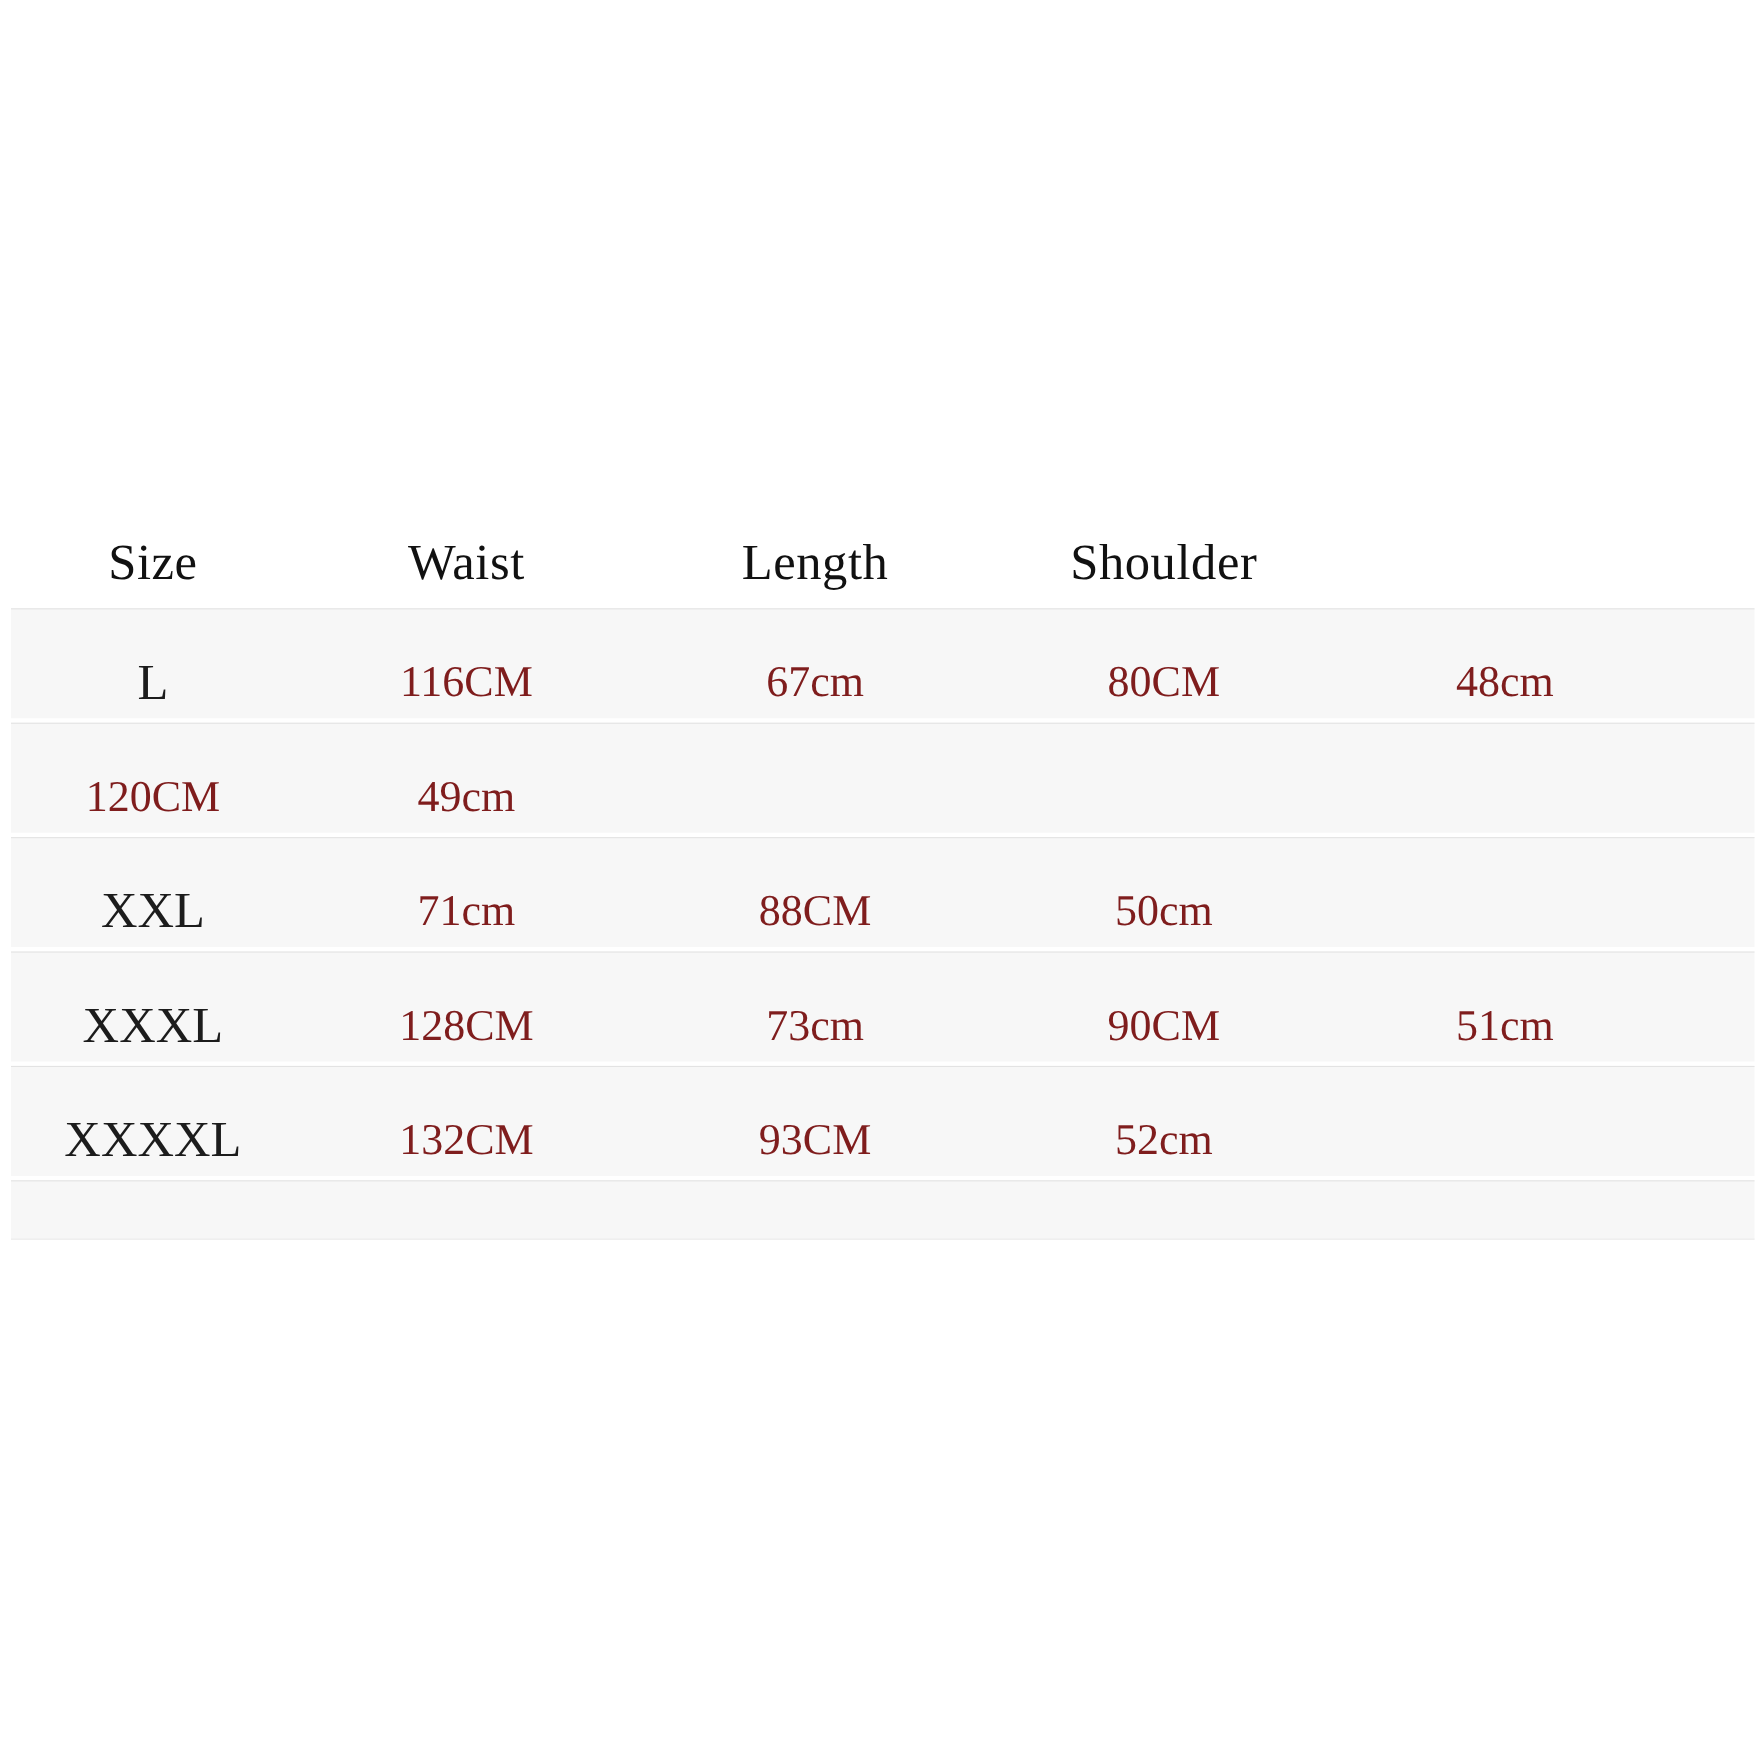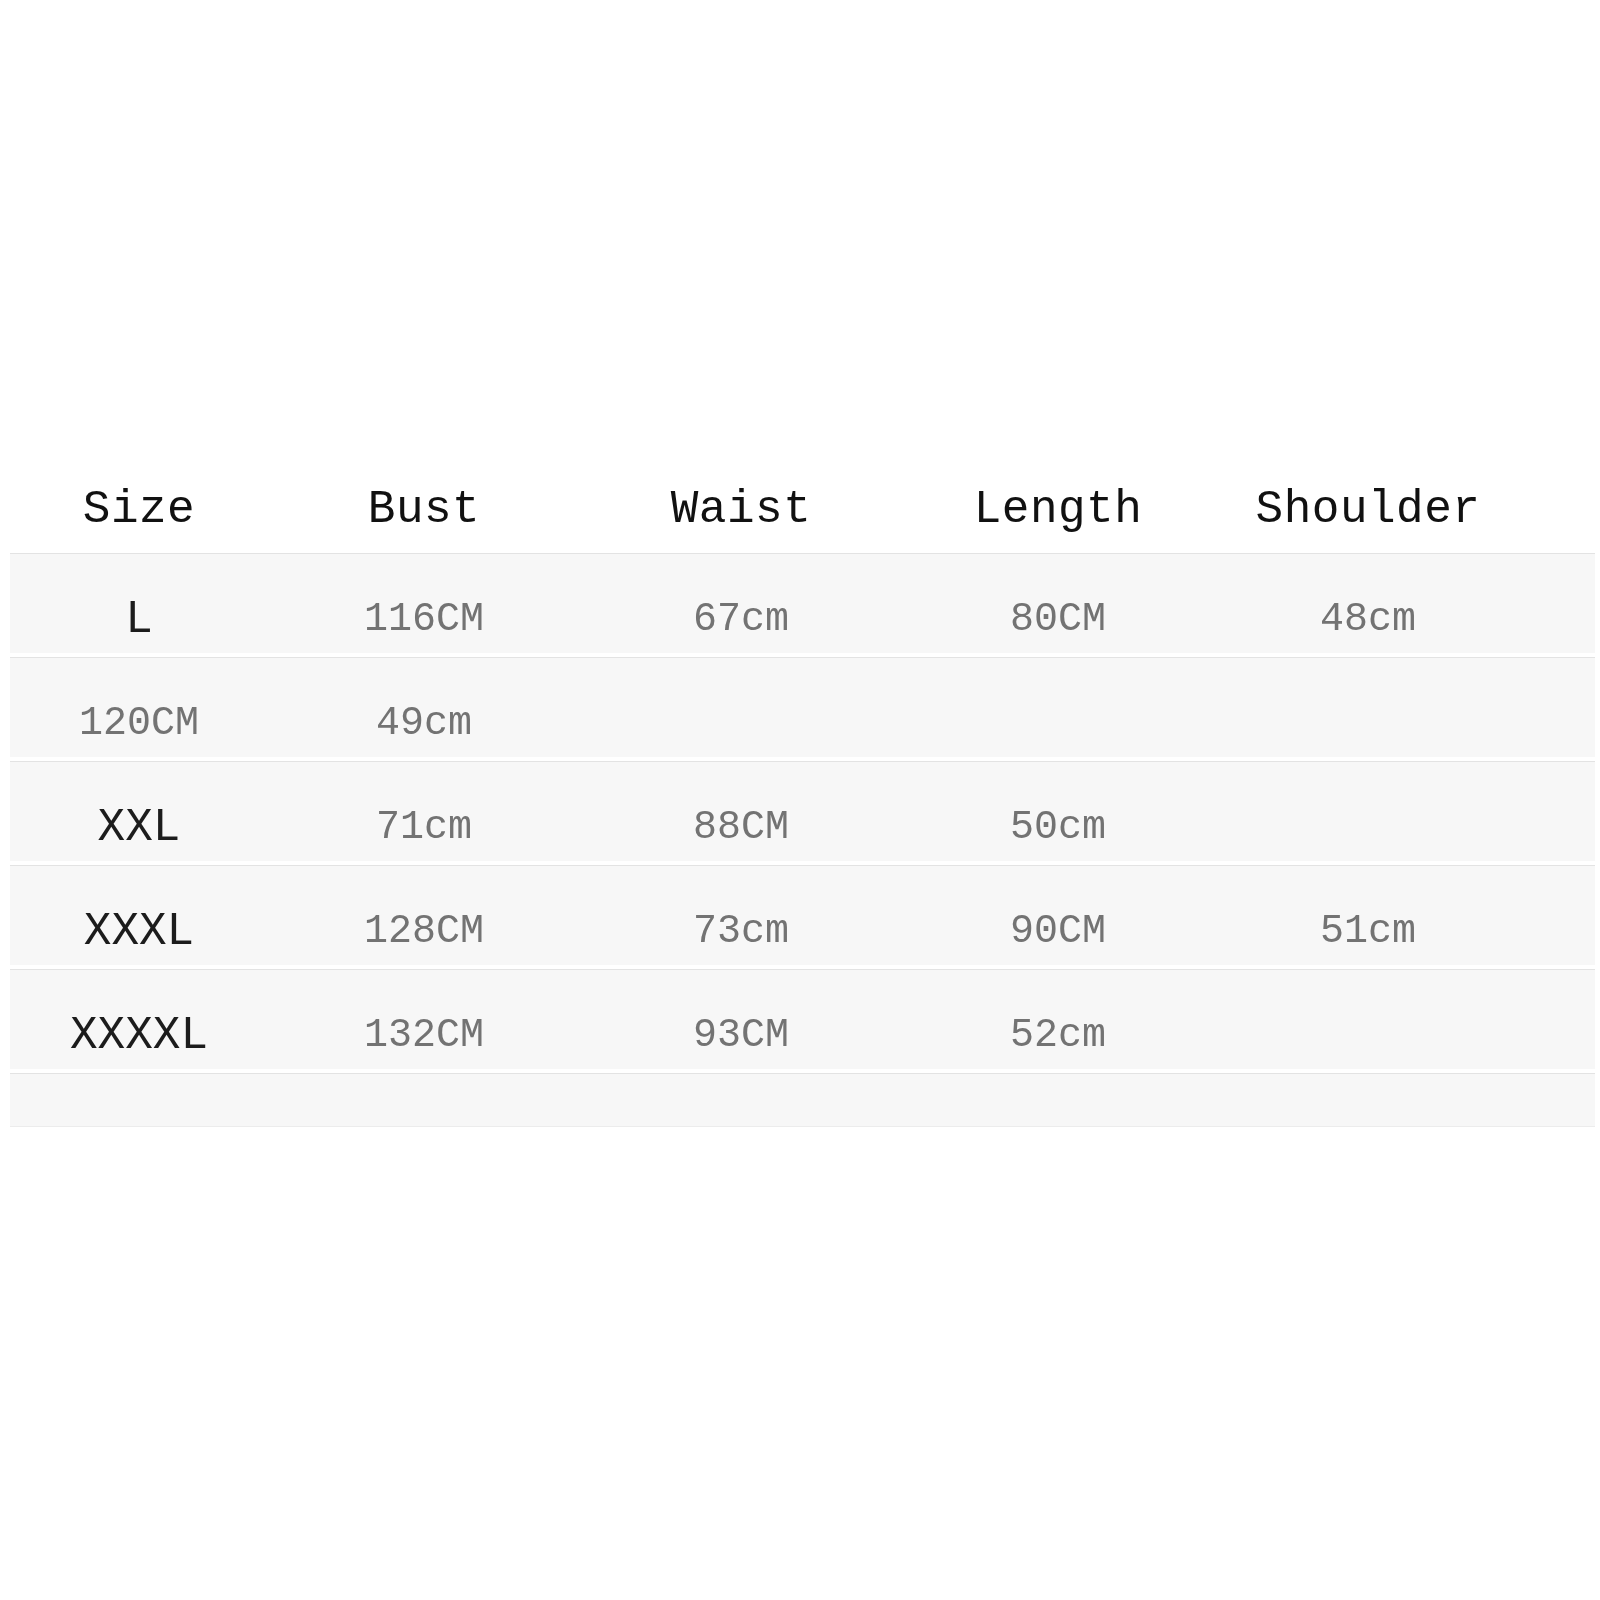--- a/index.html
+++ b/index.html
@@ -6,21 +6,21 @@
     margin: 0;
     padding: 0;
     background: #ffffff;
   }
   .page {
     position: relative;
     width: 1600px;
     height: 1600px;
     background: #ffffff;
     overflow: hidden;
-    font-family: Liberation Mono, monospace;
+    font-family: Liberation Serif, serif;
   }
   .size-table {
     position: absolute;
     left: 10px;
     top: 467px;
     width: 1585px;
   }
   .row {
     display: grid;
     grid-template-columns: 258px 312px 322px 312px 308px 73px;
@@ -54,32 +54,31 @@
     color: #111111;
     letter-spacing: 0.5px;
   }
   .size-val {
     font-size: 46px;
     font-weight: 500;
     color: #1c1c1c;
   }
   .meas {
     font-size: 40px;
-    color: #737373;
+    color: #7f1d1d;
   }
 </style>
 </head>
 <body>
 
 <div class="page">
   <div class="size-table">
 
     <div class="row header">
       <div class="cell hcell">Size</div>
-      <div class="cell hcell">Bust</div>
       <div class="cell hcell">Waist</div>
       <div class="cell hcell">Length</div>
       <div class="cell hcell">Shoulder</div>
       <div class="cell"></div>
     </div>
 
     <div class="row data">
       <div class="cell size-val">L</div>
       <div class="cell meas">116CM</div>
       <div class="cell meas">67cm</div>

